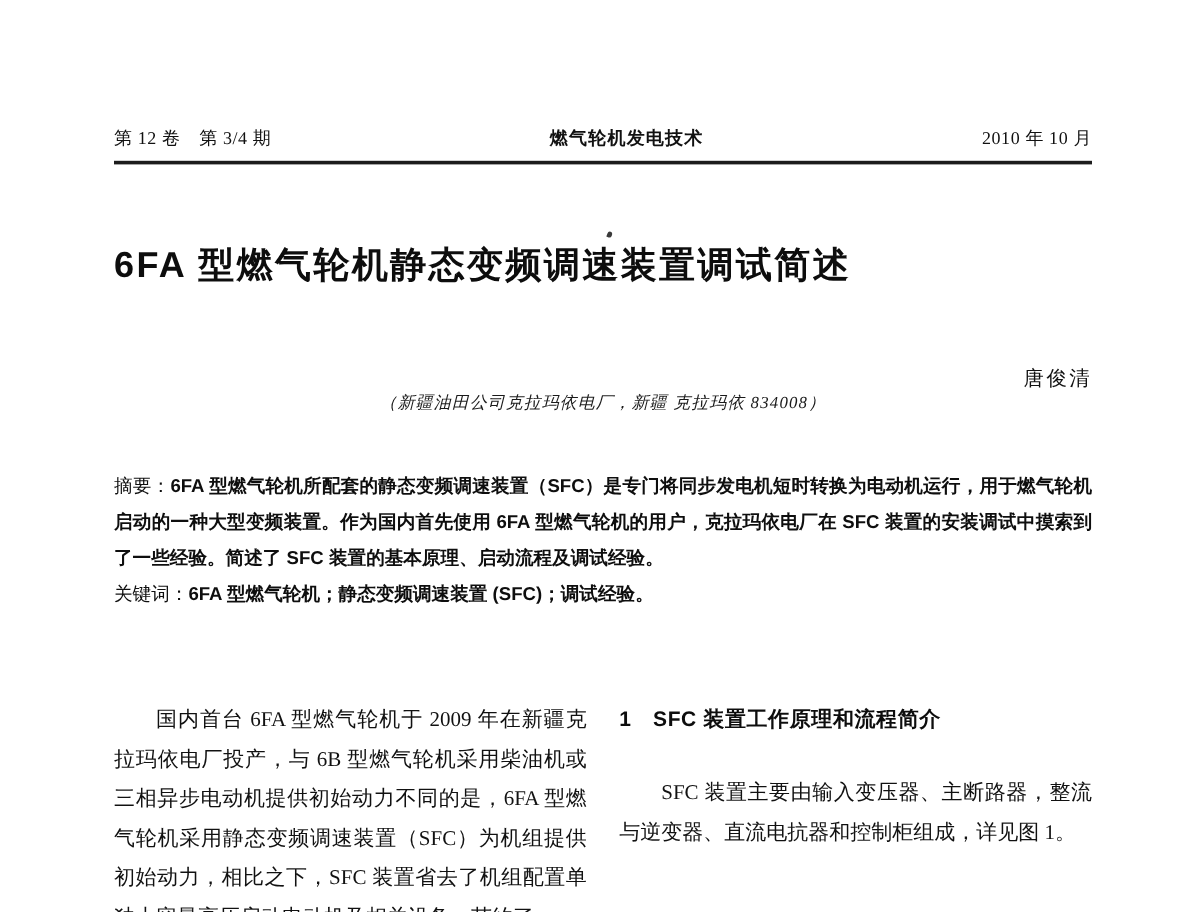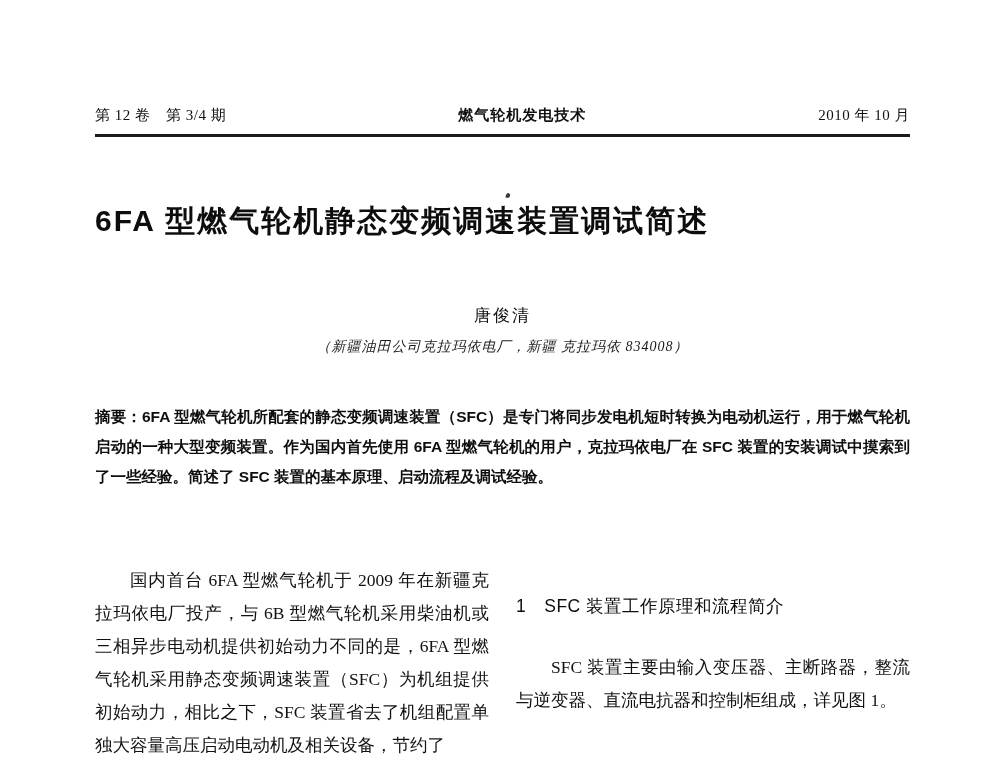--- a/index.html
+++ b/index.html
@@ -50,26 +50,25 @@
     margin-top: 64px;
     text-align: left;
     font-family: "Liberation Sans", "DejaVu Sans", sans-serif;
     font-size: 30px;
     font-weight: 700;
     letter-spacing: 2px;
     color: #0d0d0d;
   }
   .author {
     margin-top: 62px;
-    text-align: center;
+    text-align: right;
     font-size: 17px;
     letter-spacing: 2px;
   }
   .affiliation {
-    margin-top: 11px;
     text-align: center;
     font-size: 14px;
     font-style: italic;
     letter-spacing: 1px;
     color: #1a1a1a;
   }
   
   .abstract {
     margin-top: 46px;
     font-family: "Liberation Sans", "DejaVu Sans", sans-serif;
@@ -81,42 +80,41 @@
   }
   .keywords {
     margin-top: 0;
     font-family: "Liberation Sans", "DejaVu Sans", sans-serif;
     font-size: 15.5px;
     font-weight: 700;
     line-height: 30px;
     text-align: left;
     color: #0e0e0e;
   }
-  .inline-label { font-weight: 700; }
+  .inline-label { font-weight: 400; }
   
   .columns {
     margin-top: 72px;
     display: flex;
     gap: 27px;
   }
   .col {
     width: 394px;
     font-size: 17.5px;
     line-height: 33px;
     text-align: justify;
     color: #111111;
   }
   .col p.indent { text-indent: 2em; }
   .col p { margin: 0; }
   .section-heading {
-    margin-top: 26px;
     margin-bottom: 28px;
     font-family: "Liberation Sans", "DejaVu Sans", sans-serif;
     font-size: 17.5px;
-    font-weight: 400;
+    font-weight: 700;
     letter-spacing: 0.5px;
     color: #0d0d0d;
   }
 </style>
 </head>
 <body>
 
 <div class="page">
   <div class="content">
 
@@ -131,20 +129,23 @@
     <h1 class="paper-title">6FA 型燃气轮机静态变频调速装置调试简述</h1>
 
     <div class="author">唐俊清</div>
 
     <div class="affiliation">（新疆油田公司克拉玛依电厂，新疆 克拉玛依 834008）</div>
 
     <div class="abstract">
       <span class="inline-label">摘要：</span><span>6FA 型燃气轮机所配套的静态变频调速装置（SFC）是专门将同步发电机短时转换为电动机运行，用于燃气轮机启动的一种大型变频装置。作为国内首先使用 6FA 型燃气轮机的用户，克拉玛依电厂在 SFC 装置的安装调试中摸索到了一些经验。简述了 SFC 装置的基本原理、启动流程及调试经验。</span>
     </div>
 
+    <div class="keywords">
+      <span class="inline-label">关键词：</span><span>6FA 型燃气轮机；静态变频调速装置 (SFC)；调试经验。</span>
+    </div>
 
     <div class="columns">
       <div class="col">
         <p class="indent">国内首台 6FA 型燃气轮机于 2009 年在新疆克拉玛依电厂投产，与 6B 型燃气轮机采用柴油机或三相异步电动机提供初始动力不同的是，6FA 型燃气轮机采用静态变频调速装置（SFC）为机组提供初始动力，相比之下，SFC 装置省去了机组配置单独大容量高压启动电动机及相关设备，节约了</p>
       </div>
       <div class="col">
         <h2 class="section-heading">1　SFC 装置工作原理和流程简介</h2>
         <p class="indent">SFC 装置主要由输入变压器、主断路器，整流与逆变器、直流电抗器和控制柜组成，详见图 1。</p>
       </div>
     </div>

